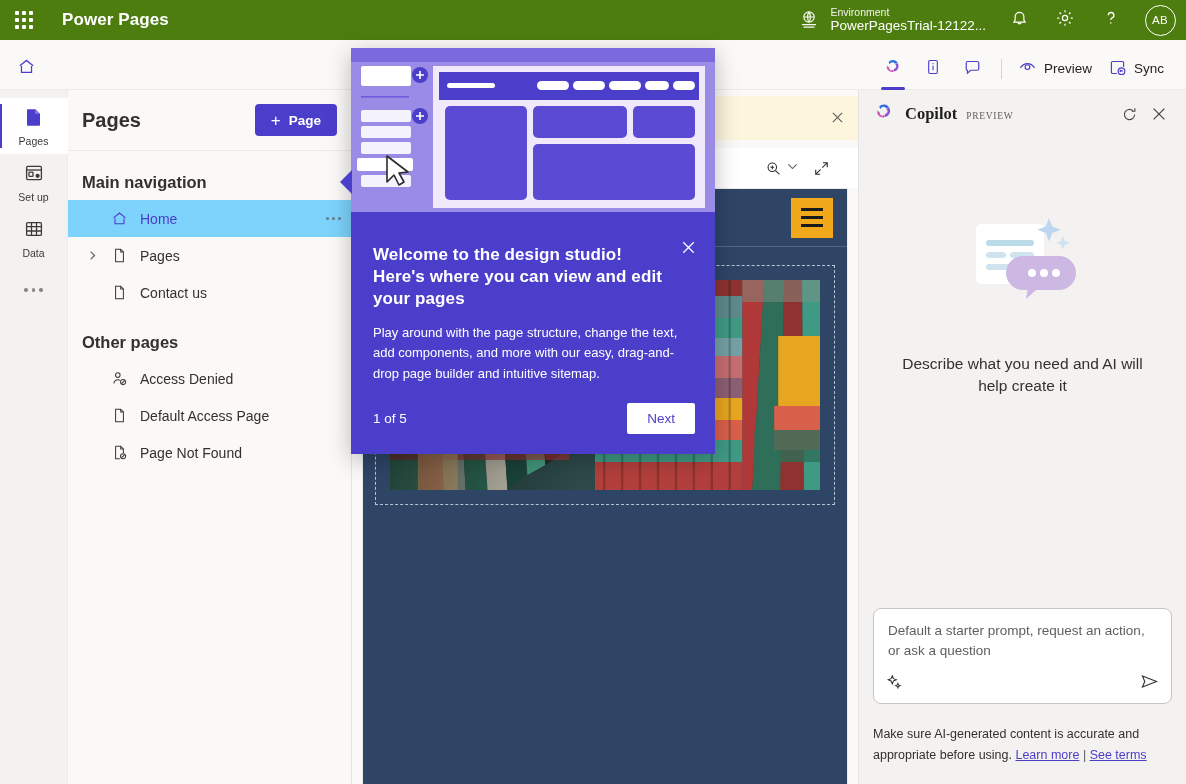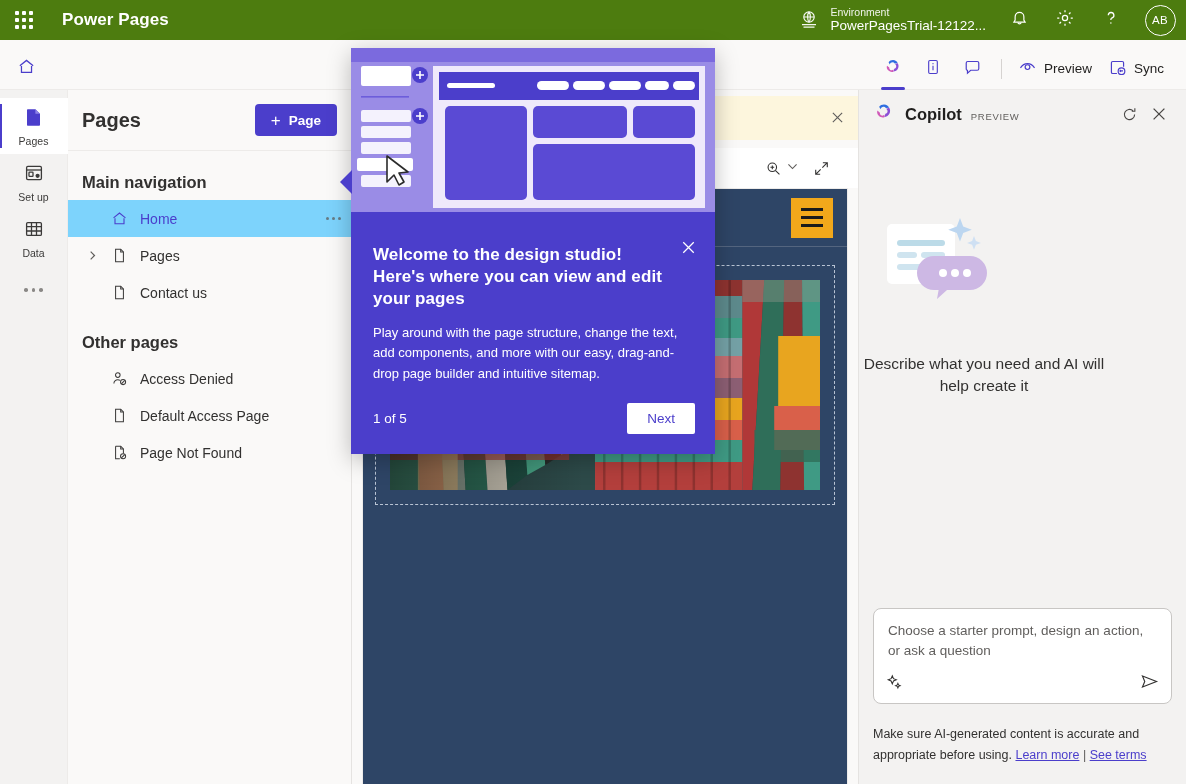--- a/index.html
+++ b/index.html
@@ -179,25 +179,25 @@
     height: 31px; padding: 0 20px; font-size: 13.5px; cursor: pointer; border-radius: 2px;
     font-family: "Liberation Sans", sans-serif;
   }
 
   
   .copilot {
     position: absolute; left: 858px; top: 90px; width: 328px; height: 694px;
     background: #f3f2f1; border-left: 1px solid #e5e3e1;
     display: flex; flex-direction: column;
   }
-  .cp-head { height: 48px; display: flex; align-items: center; padding: 0 12px 0 14px; }
+  .cp-head { height: 48px; display: flex; align-items: center; padding: 0 12px 0 14px; font-family: Liberation Serif, serif; }
   .cp-title { font-size: 16.5px; font-weight: bold; color: #201f1e; margin-left: 10px; }
   .cp-preview { font-size: 9.5px; letter-spacing: .7px; color: #605e5c; margin-left: 9px; margin-top: 4px; }
   .cp-hicon { width: 30px; height: 30px; display: flex; align-items: center; justify-content: center; cursor: pointer; color: #484644; }
-  .cp-empty { flex: 1; display: flex; flex-direction: column; align-items: flex-start; padding-top: 74px; }
+  .cp-empty { flex: 1; display: flex; flex-direction: column; align-items: center; padding-top: 74px; }
   .cp-empty-text { margin-top: 26px; font-size: 15.5px; color: #323130; text-align: center; line-height: 1.45; width: 250px; }
   .cp-compose { padding: 0 14px 8px 14px; }
   .cp-box {
     background: #ffffff; border: 1px solid #c8c6c4; border-radius: 8px;
     height: 96px; padding: 12px 14px 8px 14px; position: relative; cursor: text;
   }
   .cp-ph { font-size: 13.5px; color: #605e5c; line-height: 1.5; }
   .cp-box-foot { position: absolute; left: 12px; right: 12px; bottom: 8px; display: flex; align-items: center; }
   .cp-send { margin-left: auto; cursor: pointer; }
   .cp-disclaimer {
@@ -687,21 +687,21 @@
         <path d="M75 44h36a17 17 0 0 1 0 34H88l-10 9 1.6-9H75a17 17 0 0 1 0-34z" fill="#cdb8e4"></path>
         <circle cx="84" cy="61" r="4" fill="#ffffff"></circle>
         <circle cx="96" cy="61" r="4" fill="#ffffff"></circle>
         <circle cx="108" cy="61" r="4" fill="#ffffff"></circle>
       </svg>
       <div class="cp-empty-text">Describe what you need and AI will help create it</div>
     </div>
 
     <div class="cp-compose">
       <div class="cp-box">
-        <div class="cp-ph">Choose a starter prompt, design an action, or ask a question</div>
+        <div class="cp-ph">Default a starter prompt, request an action, or ask a question</div>
         <div class="cp-box-foot">
           <span>
             <svg width="17" height="17" viewBox="0 0 20 20" fill="none" stroke="#323130" stroke-width="1.2">
               <path d="M7.4 3.2 8.8 6.6l3.4 1.4-3.4 1.4-1.4 3.4-1.4-3.4-3.4-1.4 3.4-1.4z"></path>
               <path d="M14 12.2l.8 1.9 1.9.8-1.9.8-.8 1.9-.8-1.9-1.9-.8 1.9-.8z"></path>
             </svg>
           </span>
           <span class="cp-send">
             <svg width="19" height="19" viewBox="0 0 20 20" fill="none" stroke="#323130" stroke-width="1.2">
               <path d="M2.6 4.2 17.4 10 2.6 15.8 5 10z"></path>

